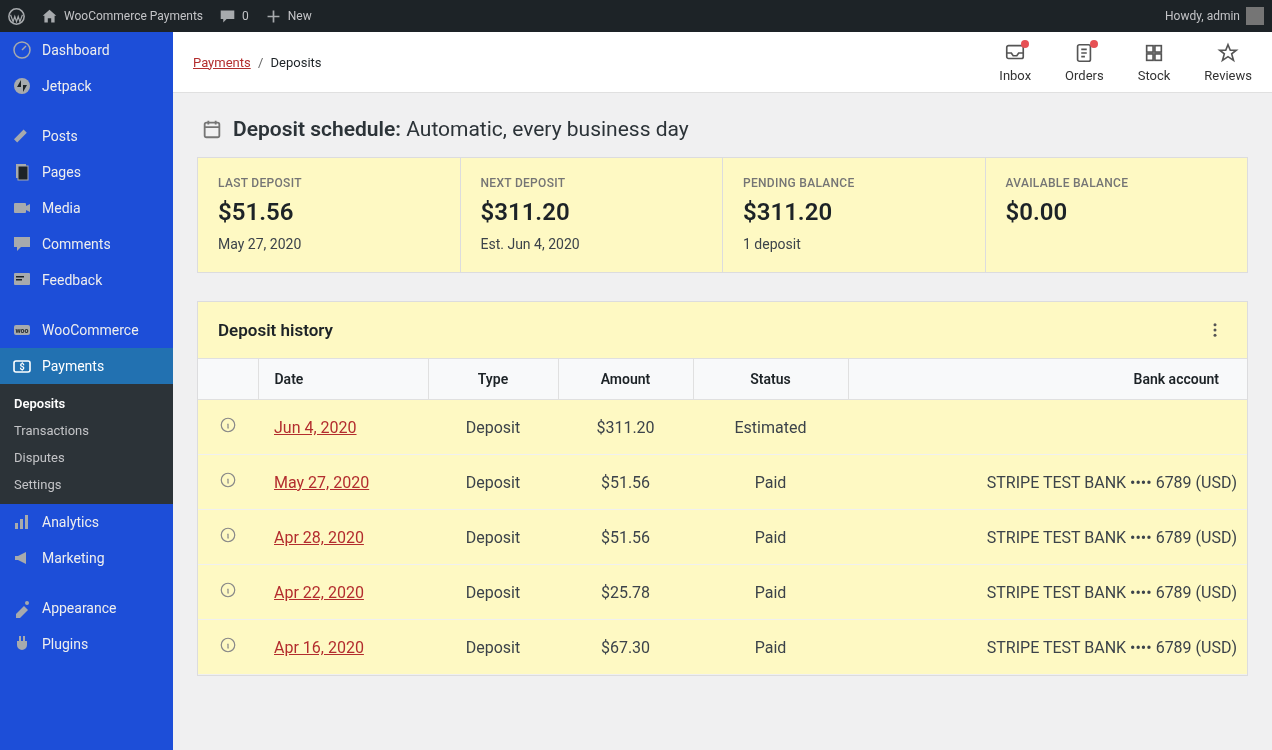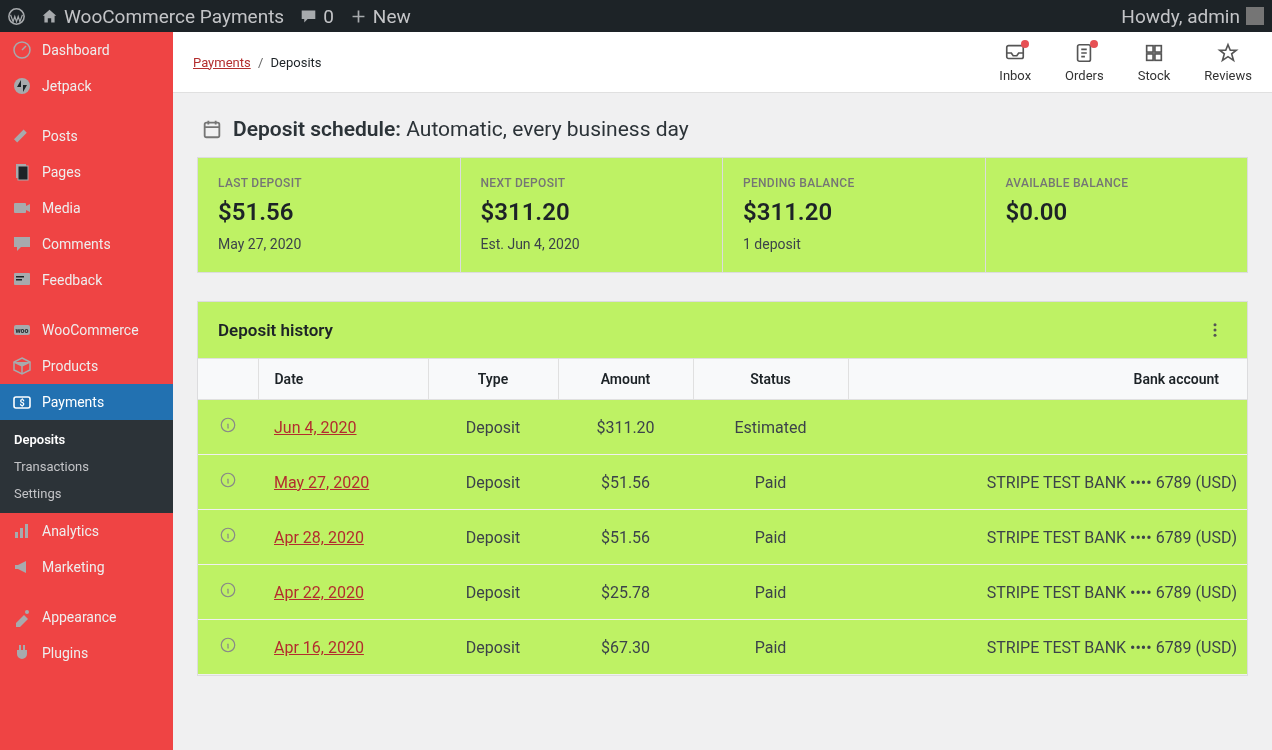--- a/index.html
+++ b/index.html
@@ -1,27 +1,27 @@
 <!DOCTYPE html>
 <html><head>
 <meta charset="utf-8">
 <style>
   * { box-sizing: border-box; margin: 0; padding: 0; }
   body { font-family: -apple-system, BlinkMacSystemFont, "Segoe UI", Roboto, sans-serif; font-size: 13px; color: #1d2327; width: 1272px; height: 750px; overflow: hidden; background: #f0f0f1; }
 
   
-  .adminbar { height: 32px; background: #1d2327; color: #c3c4c7; display: flex; align-items: center; padding: 4px 8px; font-size: 19px; justify-content: space-between; }
+  .adminbar { height: 32px; background: #1d2327; color: #c3c4c7; display: flex; align-items: center; padding: 4px 8px; font-size: 12px; justify-content: space-between; }
   .adminbar-left, .adminbar-right { display: flex; align-items: center; gap: 16px; height: 100%; }
   .ab-item { display: flex; align-items: center; gap: 6px; cursor: pointer; color: #c3c4c7; }
   .ab-item svg { width: 17px; height: 17px; fill: #a7aaad; }
   .avatar { width: 18px; height: 18px; background: #757575; display: inline-block; }
 
   
   .wrap { display: flex; height: calc(100% - 32px); }
-  .sidebar { width: 173px; background: #ef4444; color: #c3c4c7; flex-shrink: 0; overflow-y: auto; }
+  .sidebar { width: 173px; background: #1d4ed8; color: #c3c4c7; flex-shrink: 0; overflow-y: auto; }
   .menu-item { display: flex; align-items: center; gap: 10px; padding: 8px 12px; cursor: pointer; font-size: 14px; color: #eee; }
   .menu-item.active { background: #2271b1; color: #fff; position: relative; }
   .menu-item.active::after { content: ""; position: absolute; right: -8px; top: 50%; transform: translateY(-50%); border: 8px solid transparent; border-right-color: #f0f0f1; }
   .menu-item svg { width: 20px; height: 20px; fill: #a7aaad; flex-shrink: 0; }
   .menu-item.active svg { fill: #fff; }
   .menu-sep { height: 14px; }
   .submenu { background: #2c3338; padding: 6px 0; }
   .submenu-item { padding: 6px 12px 6px 14px; font-size: 13px; color: #c3c4c7; cursor: pointer; }
   .submenu-item.current { color: #fff; font-weight: 600; }
 
@@ -35,28 +35,28 @@
   .activity-item { display: flex; flex-direction: column; align-items: center; gap: 4px; cursor: pointer; position: relative; font-size: 13px; color: #333; }
   .activity-item .icon { width: 22px; height: 22px; position: relative; }
   .activity-item .icon svg { width: 22px; height: 22px; fill: none; stroke: #555; stroke-width: 1.8; }
   .activity-item .dot { width: 8px; height: 8px; background: #e65054; border-radius: 50%; position: absolute; top: -2px; right: -3px; }
 
   .content { padding: 24px 24px; }
   .schedule { display: flex; align-items: center; gap: 10px; font-size: 21px; margin-bottom: 16px; color: #2c3338; padding-left: 4px;}
   .schedule svg { width: 22px; height: 22px; stroke: #757575; fill:none; stroke-width:2; }
   .schedule b { font-weight: 600; }
 
-  .cards { display: flex; border: 1px solid #dcdcde; background: #bef264; margin-bottom: 28px; }
+  .cards { display: flex; border: 1px solid #dcdcde; background: #fef9c3; margin-bottom: 28px; }
   .card { flex: 1; padding: 18px 20px 20px 20px; border-right: 1px solid #dcdcde; }
   .card:last-child { border-right: none; }
   .card-label { font-size: 12px; text-transform: uppercase; color: #757575; letter-spacing: .3px; margin-bottom: 8px; font-weight: 500; }
   .card-value { font-size: 24px; font-weight: 600; color: #1d2327; margin-bottom: 10px; }
   .card-sub { font-size: 14px; color: #3c434a; }
 
-  .panel { background: #bef264; border: 1px solid #dcdcde; }
+  .panel { background: #fef9c3; border: 1px solid #dcdcde; }
   .panel-head { display: flex; justify-content: space-between; align-items: center; padding: 16px 20px; }
   .panel-head h2 { font-size: 17px; font-weight: 600; }
   .kebab { width: 24px; height: 24px; display:flex; align-items:center; justify-content:center; cursor:pointer; }
   .kebab svg { fill:#555; }
 
   table { width: 100%; border-collapse: collapse; }
   thead th { background: #f8f9fa; border-top: 1px solid #e0e0e0; border-bottom: 1px solid #e0e0e0; padding: 12px 16px; font-size: 14px; font-weight: 600; color: #1d2327; }
   thead th + th { border-left: 1px solid #e0e0e0; }
   tbody td { padding: 16px 16px; border-bottom: 1px solid #f0f0f0; font-size: 16px; color: #3c434a; }
   td.date a { color: #b32d2e; text-decoration: underline; }
@@ -166,37 +166,31 @@
         <span>Feedback</span>
       </div>
     <div class="menu-sep"></div>
     <div class="menu-item">
         <svg viewBox="0 0 20 20">
           <rect x="2" y="5" width="16" height="10" rx="2"></rect>
           <text x="10" y="13" font-size="7" text-anchor="middle" fill="#1d2327" font-weight="bold">woo</text>
         </svg>
         <span>WooCommerce</span>
       </div>
-    <div class="menu-item">
-        <svg viewBox="0 0 20 20">
-          <path d="M10 2l8 4v8l-8 4-8-4V6z" fill="none" stroke="#a7aaad" stroke-width="1.5"></path>
-          <path d="M2 6l8 4 8-4M10 10v8" stroke="#a7aaad" stroke-width="1.5"></path>
-        </svg>
-        <span>Products</span>
-      </div>
     <div class="menu-item active">
         <svg viewBox="0 0 20 20">
           <rect x="2" y="5" width="16" height="11" rx="2" fill="none" stroke="#fff" stroke-width="1.6"></rect>
           <text x="10" y="14" font-size="9" text-anchor="middle" fill="#fff" font-weight="bold">$</text>
         </svg>
         <span>Payments</span>
       </div>
     <div class="submenu">
       <div class="submenu-item current">Deposits</div>
       <div class="submenu-item">Transactions</div>
+      <div class="submenu-item">Disputes</div>
       <div class="submenu-item">Settings</div>
     </div>
     <div class="menu-item">
         <svg viewBox="0 0 20 20">
           <rect x="3" y="11" width="3" height="6"></rect>
           <rect x="8" y="7" width="3" height="10"></rect>
           <rect x="13" y="3" width="3" height="14"></rect>
         </svg>
         <span>Analytics</span>
       </div>

